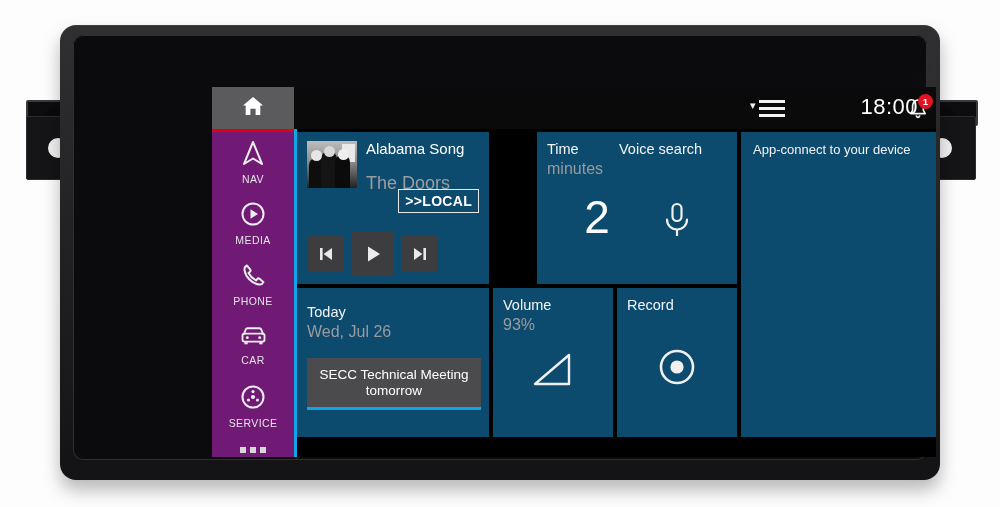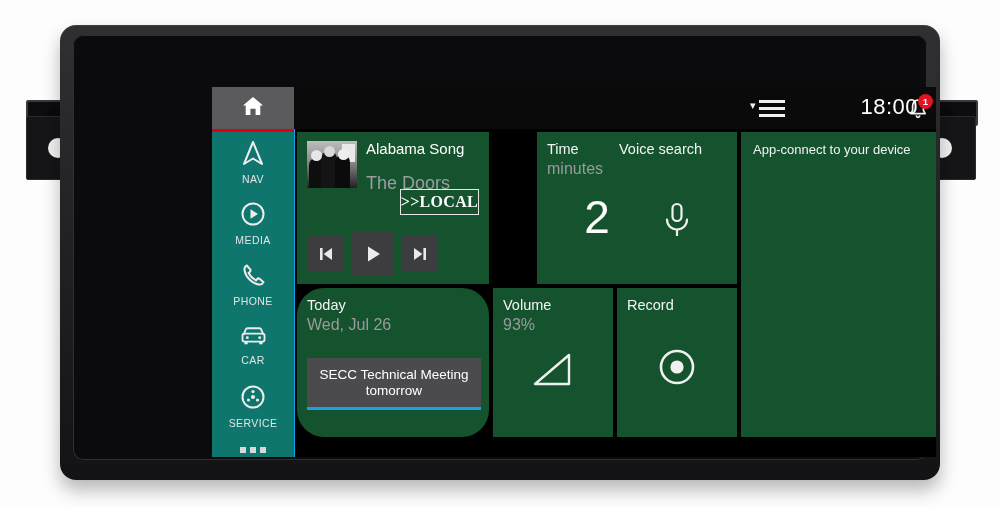--- a/index.html
+++ b/index.html
@@ -57,21 +57,21 @@
 
   
   .screen{
     position:absolute;left:152px;top:62px;width:724px;height:370px;
     background:#000;overflow:hidden;
   }
 
   
   .sidebar{
     position:absolute;left:0;top:0;width:82px;height:370px;
-    background:#0f766e;border-right:1px solid #0ea5e9;
+    background:#701a75;border-right:3px solid #0ea5e9;
   }
   .side-home{
     position:relative;height:42px;background:#5b5b5e;
     display:flex;align-items:center;justify-content:center;
     border-bottom:3px solid #e10012;
   }
   .side-item{
     height:61px;display:flex;flex-direction:column;align-items:center;
     justify-content:center;gap:3px;color:#e9e9ea;
   }
@@ -95,21 +95,21 @@
   .tb-badge{
     position:absolute;left:624px;top:7px;min-width:15px;height:15px;border-radius:50%;
     background:#e11424;color:#fff;font-size:9.5px;font-weight:bold;
     display:flex;align-items:center;justify-content:center;padding:0 2px;box-sizing:border-box;
   }
   .tb-time{position:absolute;right:18px;top:7px;font-size:22px;color:#fff;letter-spacing:.5px;}
 
   
   .grid{position:absolute;left:85px;top:45px;width:639px;height:325px;}
   .tile{
-    position:absolute;background:#14532d;color:#fff;box-sizing:border-box;
+    position:absolute;background:#0c4a6e;color:#fff;box-sizing:border-box;
   }
   .tile .t-title{font-size:14.5px;color:#f4f4f5;}
   .tile .t-sub{font-size:16px;color:#9a9a9d;margin-top:3px;}
 
   
   #tile-media{left:0;top:0;width:192px;height:152px;padding:9px 10px;}
   .media-head{display:flex;gap:9px;align-items:flex-start;}
   .album{
     width:50px;height:47px;flex:0 0 auto;background:#0d0d0d;overflow:hidden;position:relative;
     filter:grayscale(1);
@@ -119,34 +119,34 @@
   .album .f2{position:absolute;left:14px;bottom:0;width:16px;height:37px;background:#141414;border-radius:8px 8px 0 0;}
   .album .f3{position:absolute;left:28px;bottom:0;width:15px;height:33px;background:#0b0b0b;border-radius:7px 7px 0 0;}
   .album .h1{position:absolute;left:4px;top:9px;width:11px;height:11px;border-radius:50%;background:#e6e6e6;}
   .album .h2{position:absolute;left:17px;top:5px;width:11px;height:11px;border-radius:50%;background:#d8d8d8;}
   .album .h3{position:absolute;left:31px;top:8px;width:11px;height:11px;border-radius:50%;background:#efefef;}
   .album .w{position:absolute;right:2px;top:3px;width:13px;height:18px;background:#e9e9e9;}
   .media-title{font-size:15px;color:#fff;line-height:1.1;}
   .media-artist{font-size:18px;color:#9d9da0;margin-top:15px;}
   .local-badge{
     position:absolute;right:10px;top:57px;border:1.5px solid #e7e7e7;
-    font-size:16px;font-weight:bold;color:#fff;padding:3px 0;letter-spacing:.3px;font-family:Liberation Serif, serif;
+    font-size:14px;font-weight:bold;color:#fff;padding:3px 6px;letter-spacing:.3px;
   }
   .transport{position:absolute;left:10px;top:100px;display:flex;align-items:center;gap:7px;}
   .tbtn{
     background:#3d3d40;display:flex;align-items:center;justify-content:center;
   }
   .tbtn.small{width:37px;height:37px;}
   .tbtn.big{width:43px;height:43px;}
 
   
   #tile-time{left:196px;top:0;width:120px;height:152px;padding:9px 10px;margin-left:44px;}
   #tile-voice{left:320px;top:0;width:120px;height:152px;padding:9px 2px;}
   #tile-app{left:444px;top:0;width:195px;height:305px;padding:9px 12px;}
-  #tile-today{left:0;top:156px;width:192px;height:149px;padding:9px 10px;border-radius:27px;}
+  #tile-today{left:0;top:156px;width:192px;height:149px;padding:16px 10px;}
   #tile-volume{left:196px;top:156px;width:120px;height:149px;padding:9px 10px;}
   #tile-record{left:320px;top:156px;width:120px;height:149px;padding:9px 10px;}
 
   .big-num{position:absolute;left:0;right:0;top:62px;text-align:center;font-size:46px;color:#fff;font-weight:300;line-height:1;}
   .tile-icon{position:absolute;left:0;right:0;top:68px;display:flex;justify-content:center;}
   .app-text{font-size:13px;color:#f2f2f4;line-height:1.32;}
 
   .cal-card{
     position:absolute;left:10px;right:8px;top:70px;height:52px;
     background:#4b4b4e;border-bottom:3px solid #0ea5e9;

